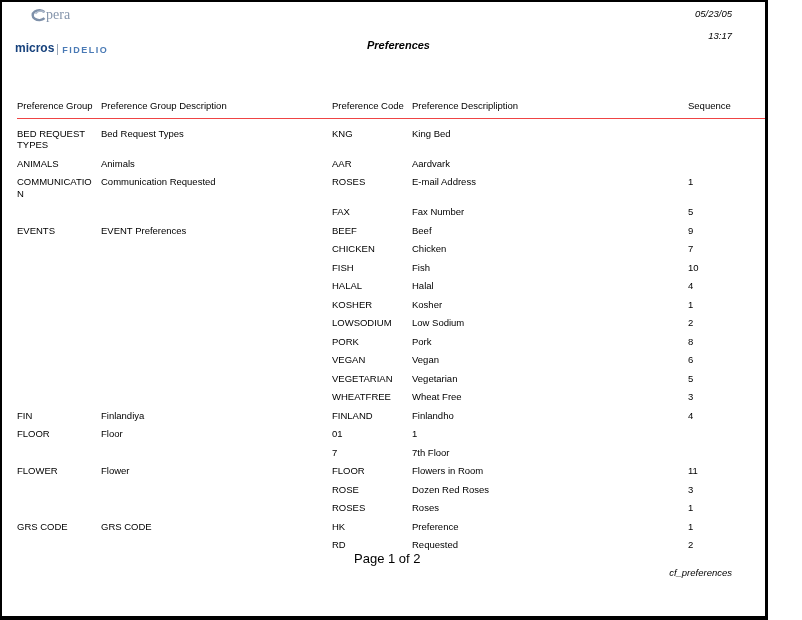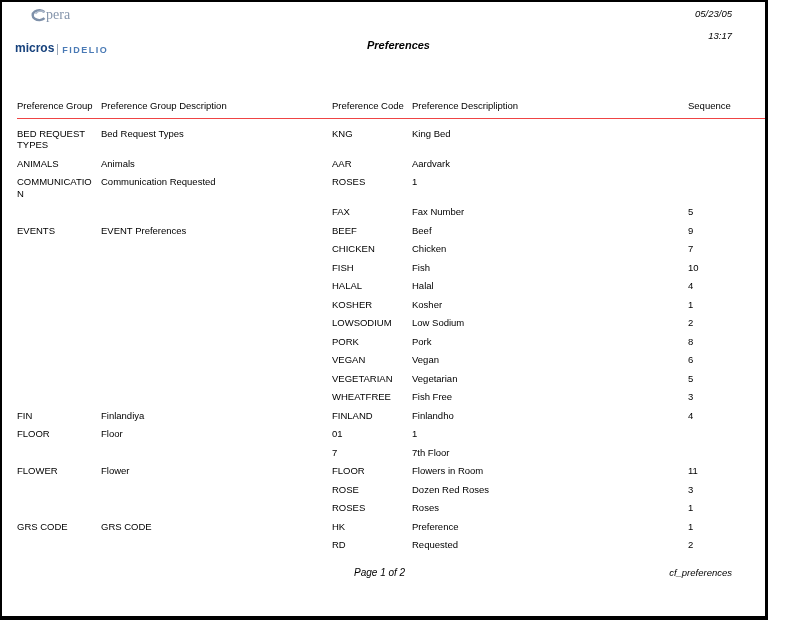--- a/index.html
+++ b/index.html
@@ -45,22 +45,22 @@
   .thead {
     padding-bottom:6px;
     border-bottom:1px solid #ef4444;
     margin-bottom:9px;
   }
   .tbody .grid-row { margin-bottom:7px; }
   .tbody .group-start { margin-top:1px; }
   .cell { padding-right:8px; word-wrap:break-word; }
   
   .footer-page {
-    position:absolute; top:565px; left:352px;
-    font-size:10px; font-style:italic;
+    position:absolute; top:549px; left:352px;
+    font-size:13px; 
   }
   .footer-code {
     position:absolute; top:565px; right:33px;
     font-size:9.5px; font-style:italic;
   }
 </style>
 </head>
 <body>
 
 <div class="page">
@@ -106,20 +106,21 @@
       <div class="cell c-group">ANIMALS</div>
       <div class="cell c-gdesc">Animals</div>
       <div class="cell c-code">AAR</div>
       <div class="cell c-desc">Aardvark</div>
       <div class="cell c-seq"></div>
     </div>
         <div class="grid-row group-start">
       <div class="cell c-group">COMMUNICATION</div>
       <div class="cell c-gdesc">Communication Requested</div>
       <div class="cell c-code">ROSES</div>
+      <div class="cell c-desc">E-mail Address</div>
       <div class="cell c-seq">1</div>
     </div>
         <div class="grid-row">
       <div class="cell c-group"></div>
       <div class="cell c-gdesc"></div>
       <div class="cell c-code">FAX</div>
       <div class="cell c-desc">Fax Number</div>
       <div class="cell c-seq">5</div>
     </div>
         <div class="grid-row group-start">
@@ -182,21 +183,21 @@
       <div class="cell c-group"></div>
       <div class="cell c-gdesc"></div>
       <div class="cell c-code">VEGETARIAN</div>
       <div class="cell c-desc">Vegetarian</div>
       <div class="cell c-seq">5</div>
     </div>
         <div class="grid-row">
       <div class="cell c-group"></div>
       <div class="cell c-gdesc"></div>
       <div class="cell c-code">WHEATFREE</div>
-      <div class="cell c-desc">Fish Free</div>
+      <div class="cell c-desc">Wheat Free</div>
       <div class="cell c-seq">3</div>
     </div>
         <div class="grid-row group-start">
       <div class="cell c-group">FIN</div>
       <div class="cell c-gdesc">Finlandiya</div>
       <div class="cell c-code">FINLAND</div>
       <div class="cell c-desc">Finlandho</div>
       <div class="cell c-seq">4</div>
     </div>
         <div class="grid-row group-start">

